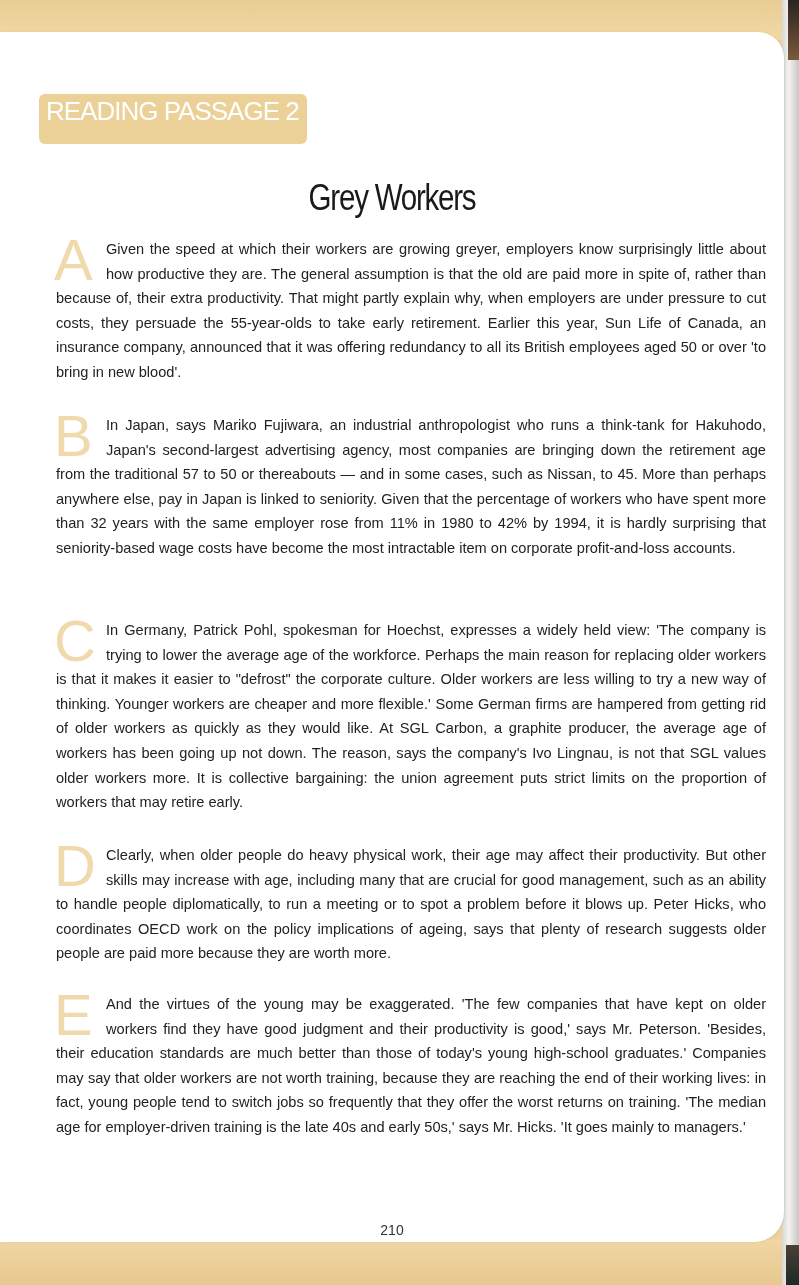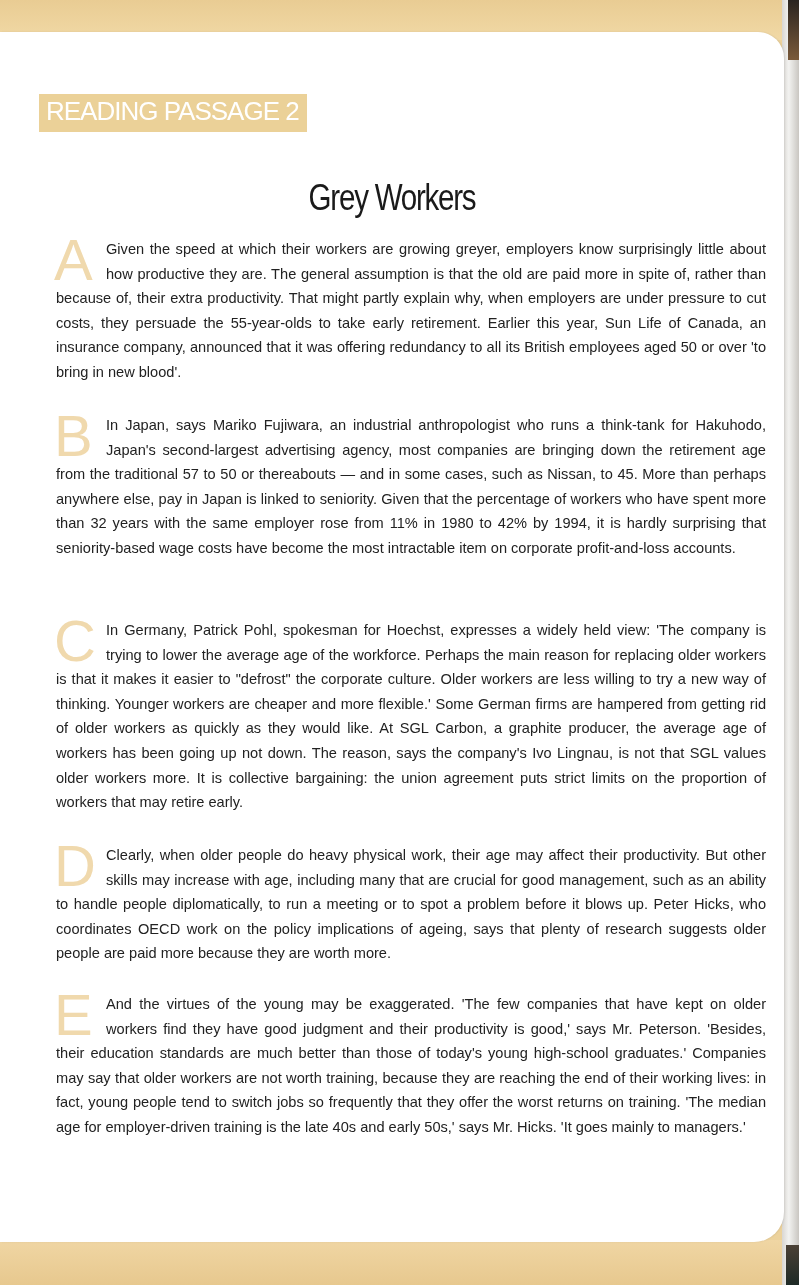--- a/index.html
+++ b/index.html
@@ -33,21 +33,21 @@
     background:#ffffff;
     border-top-right-radius:26px; border-bottom-right-radius:30px;
     box-shadow: 1px 0 2px rgba(0,0,0,0.08);
   }
   .label-badge {
     position:absolute; left:39px; top:62px;
     background:#ebd198; color:#ffffff;
     font-family:"Liberation Sans", sans-serif;
     font-size:26px; letter-spacing:-1px;
     line-height:34px; height:38px;
-    padding:0 8px 0 7px; border-radius:0;
+    padding:0 8px 12px 7px; border-radius:6px;
   }
   .title {
     position:absolute; left:0; width:784px; top:145px; text-align:center;
     font-family:"Liberation Sans Narrow","Liberation Sans", sans-serif;
     font-size:36px; color:#1a1a1a; letter-spacing:-1.5px;
     transform:scaleX(0.82); transform-origin:center;
   }
   .para {
     position:absolute; left:56px; width:710px;
     font-size:14.6px; line-height:24.6px; color:#222;
@@ -97,13 +97,14 @@
   <div class="para" style="top:811px;">
     <span class="drop">D</span>
     <span>Clearly, when older people do heavy physical work, their age may affect their productivity. But other skills may increase with age, including many that are crucial for good management, such as an ability to handle people diplomatically, to run a meeting or to spot a problem before it blows up. Peter Hicks, who coordinates OECD work on the policy implications of ageing, says that plenty of research suggests older people are paid more because they are worth more.</span>
   </div>
 
   <div class="para" style="top:960px;">
     <span class="drop">E</span>
     <span>And the virtues of the young may be exaggerated. 'The few companies that have kept on older workers find they have good judgment and their productivity is good,' says Mr. Peterson. 'Besides, their education standards are much better than those of today's young high-school graduates.' Companies may say that older workers are not worth training, because they are reaching the end of their working lives: in fact, young people tend to switch jobs so frequently that they offer the worst returns on training. 'The median age for employer-driven training is the late 40s and early 50s,' says Mr. Hicks. 'It goes mainly to managers.'</span>
   </div>
 
+  <div class="page-number">210</div>
 </div>
 
 </body></html>

